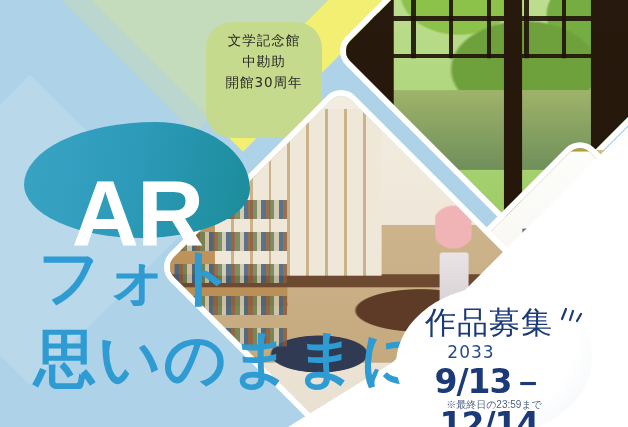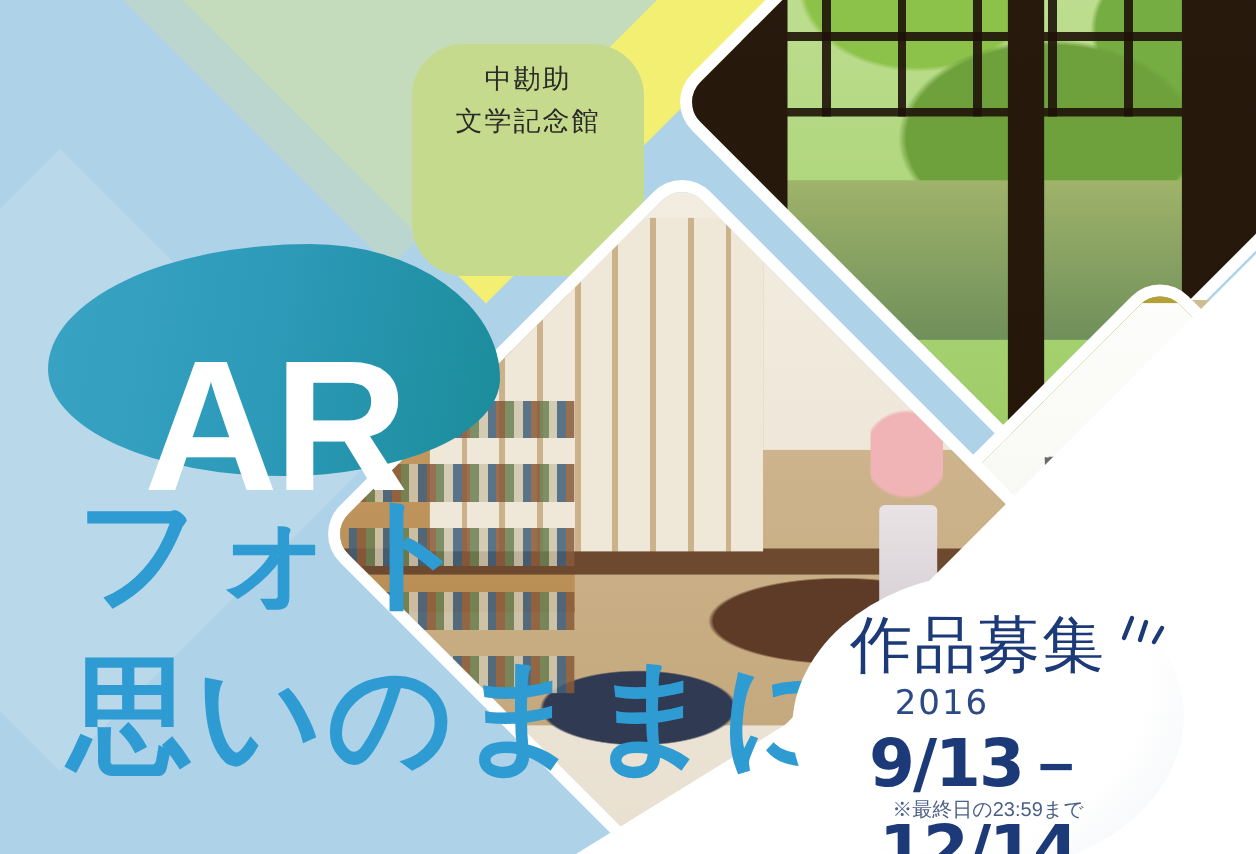--- a/index.html
+++ b/index.html
@@ -275,22 +275,23 @@
 <div id="poster">
 
   <div class="bg-base"></div>
 
   <div class="yellow-diamond2"></div>
   <div class="green-wedge"></div>
   <div class="blue-wedge-left"></div>
   <div class="green-soft"></div>
 
   <div class="anniv">
+    <div>文学記念館</div>
     <div>中勘助</div>
-    <div>文学記念館</div>
+    <div>開館30周年</div>
   </div>
 
   <div class="photo" id="photo-window">
     <div class="inner">
       <div class="window-art"></div>
       <div class="window-frame"></div>
     </div>
   </div>
 
   <div class="tatami-strip"></div>
@@ -325,18 +326,18 @@
   <div class="badge-ellipse"></div>
   <div class="badge-wrap">
     <div class="badge-title">作品募集</div>
     <svg class="sparkle" viewBox="0 0 26 24">
       <g stroke="#1c3a77" stroke-width="2.2" stroke-linecap="round">
         <line x1="4" y1="17" x2="8" y2="7"></line>
         <line x1="12" y1="18" x2="15" y2="9"></line>
         <line x1="19" y1="19" x2="23" y2="12"></line>
       </g>
     </svg>
-    <div class="badge-year">2016</div>
+    <div class="badge-year">2033</div>
     <div class="badge-dates">9/13－12/14</div>
     <div class="badge-note">※最終日の23:59まで</div>
   </div>
 
 </div>
 
 </body></html>

